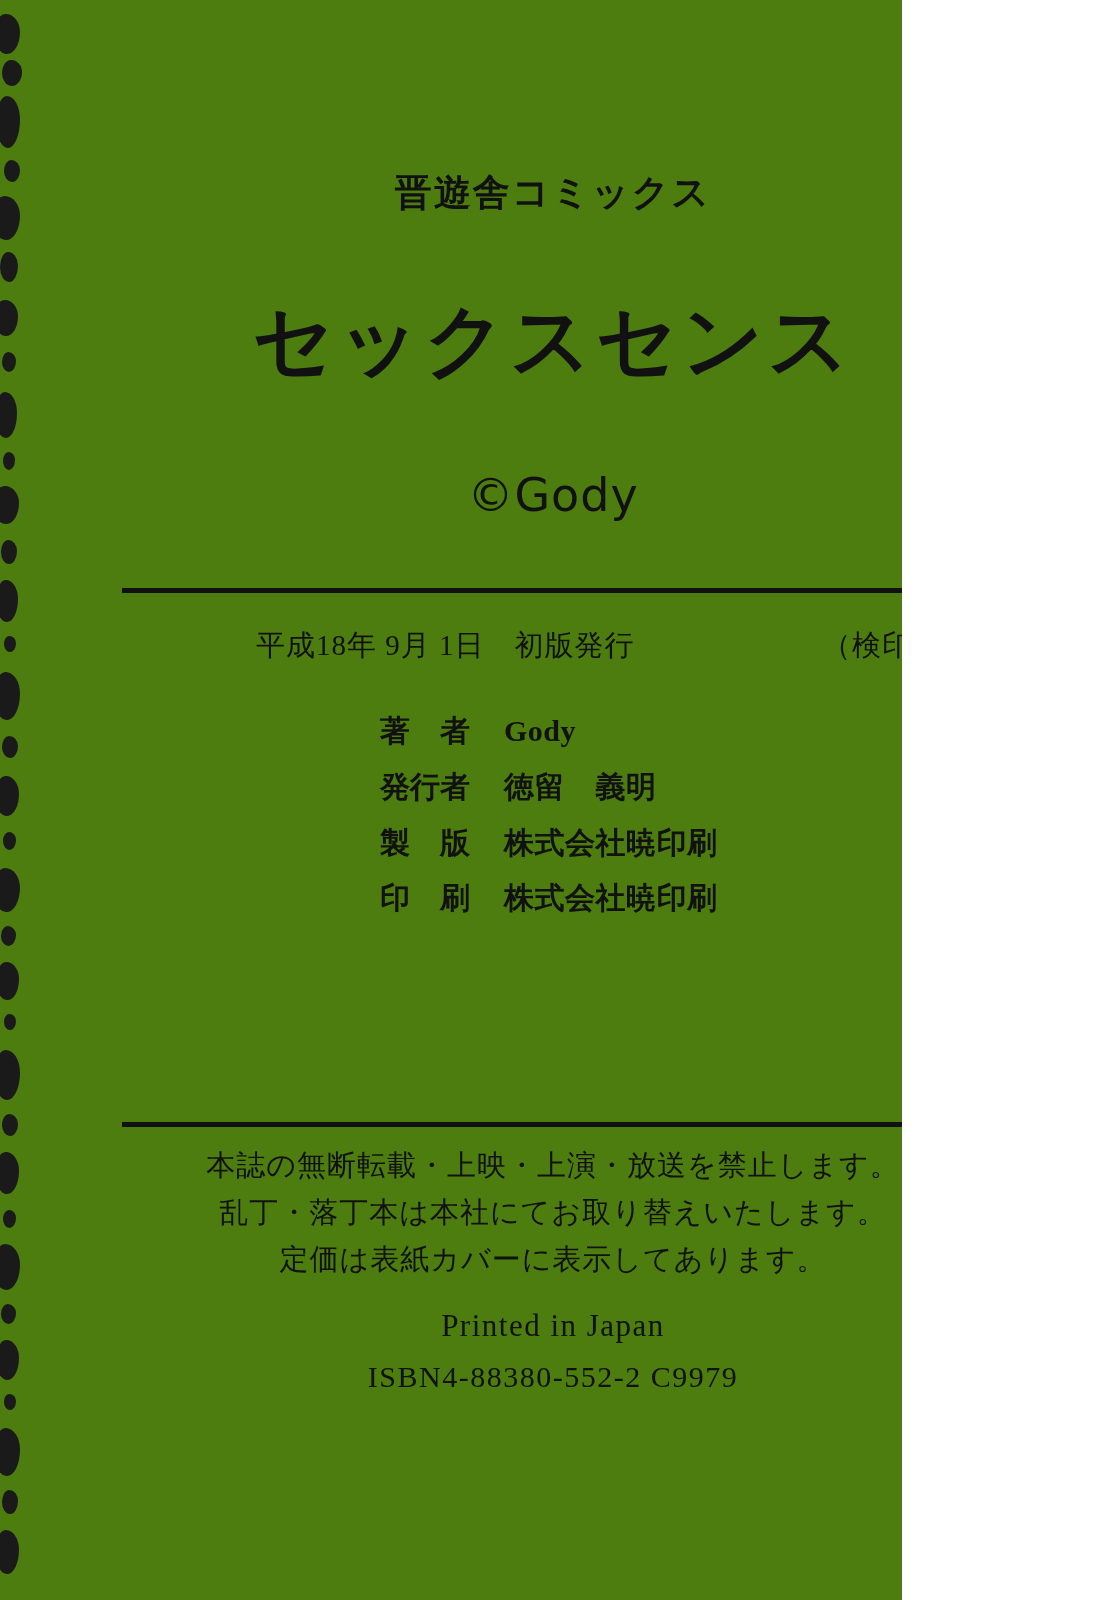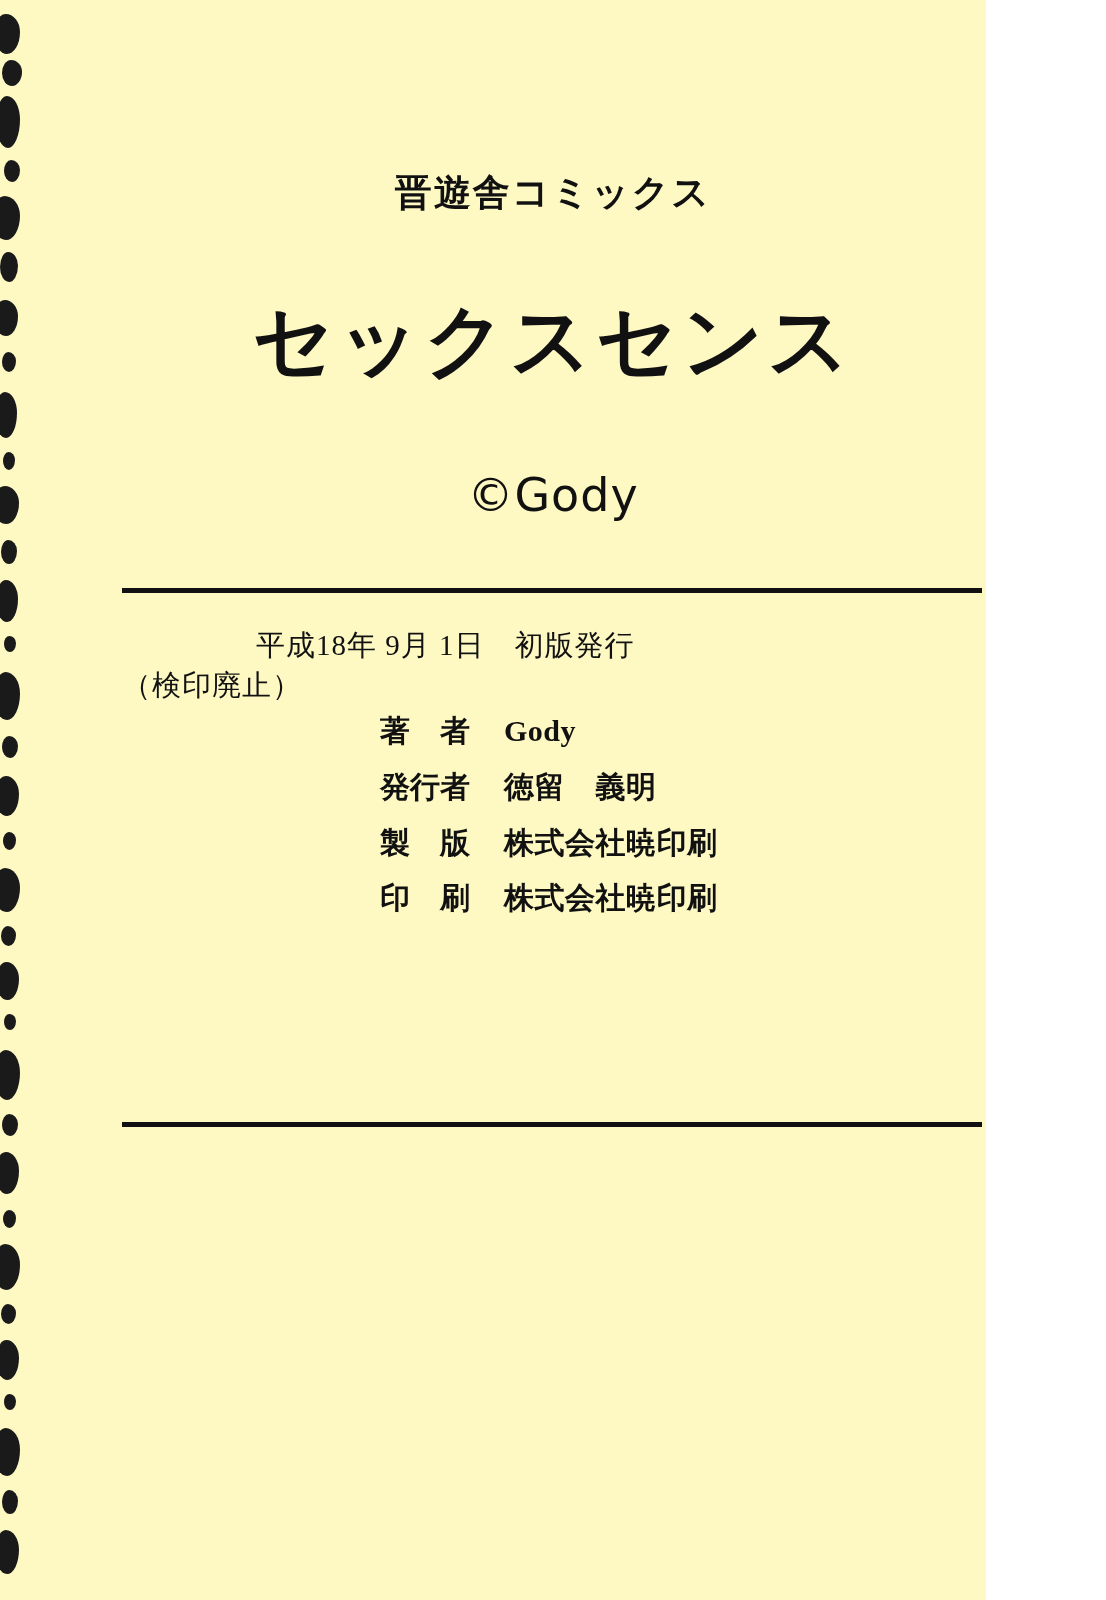--- a/index.html
+++ b/index.html
@@ -6,23 +6,23 @@
     margin: 0;
     padding: 0;
     background: #ffffff;
   }
   body {
     font-family: "Liberation Serif", serif;
     color: #111111;
   }
   .page {
     position: relative;
-    width: 986px;
+    width: 902px;
     height: 1600px;
-    background: #fef9c3;
+    background: #4d7c0f;
     overflow: hidden;
   }
 
   
   .scan-edge {
     position: absolute;
     left: 0;
     top: 0;
     width: 34px;
     height: 1600px;
@@ -90,21 +90,20 @@
   .pubdate-row {
     position: absolute;
     top: 626px;
     left: 122px;
     width: 880px;
     display: flex;
     justify-content: space-between;
     align-items: baseline;
     font-size: 29px;
     letter-spacing: 1px;
-    flex-direction: column;
   }
   .pubdate-row .date { padding-left: 134px; }
   .pubdate-row .seal { padding-right: 0px; }
 
   .colophon {
     position: absolute;
     top: 712px;
     left: 0;
     width: 1106px;
     font-weight: bold;
@@ -221,15 +220,22 @@
         <div class="val">株式会社暁印刷</div>
       </div>
       <div class="crow">
         <div class="lbl">印　刷</div>
         <div class="val">株式会社暁印刷</div>
       </div>
     </div>
 
     <div class="rule rule-bottom"></div>
 
+    <div class="notices">
+      <div>本誌の無断転載・上映・上演・放送を禁止します。</div>
+      <div>乱丁・落丁本は本社にてお取り替えいたします。</div>
+      <div>定価は表紙カバーに表示してあります。</div>
+      <div class="serif-line printed">Printed in Japan</div>
+      <div class="serif-line isbn">ISBN4-88380-552-2 C9979</div>
+    </div>
 
   </div>
 </div>
 
 </body></html>

